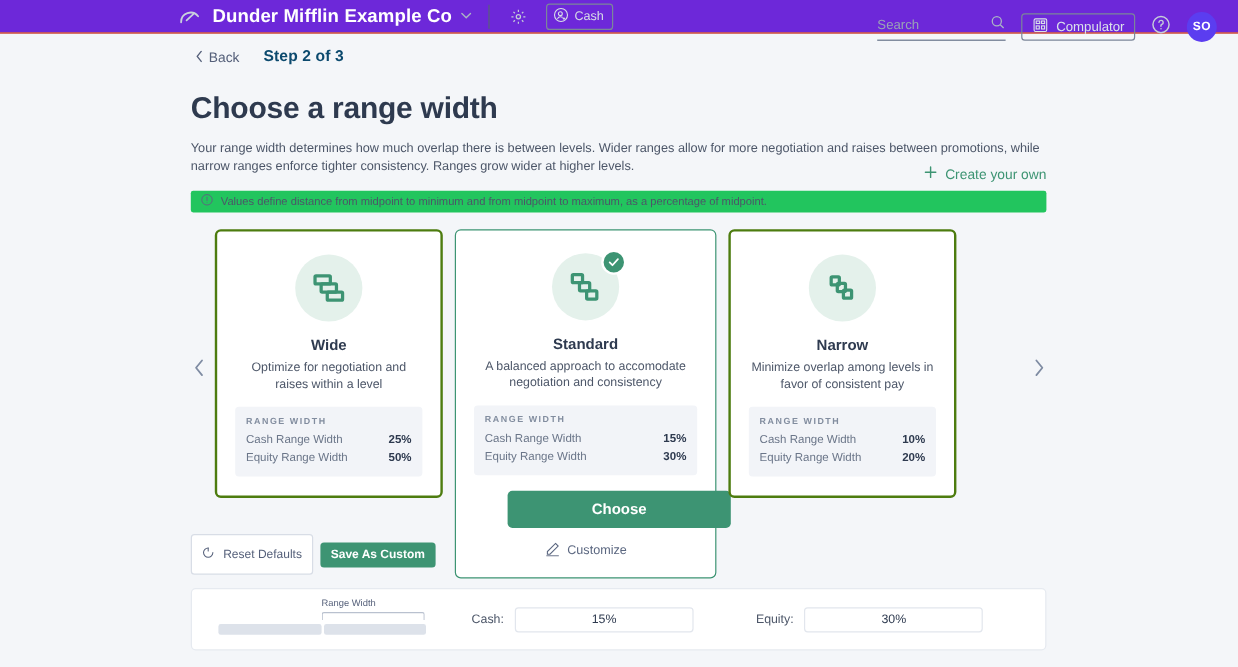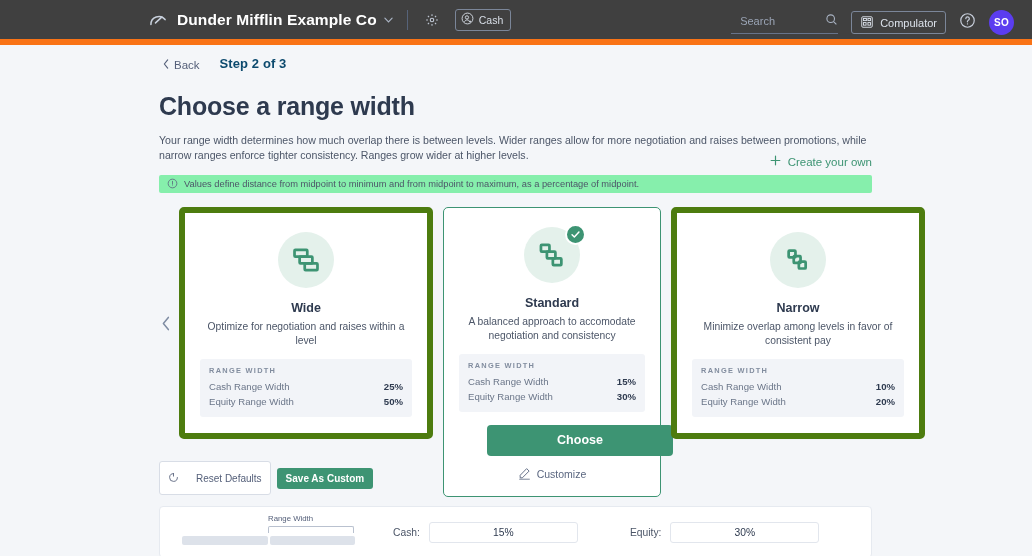--- a/index.html
+++ b/index.html
@@ -5,26 +5,26 @@
   * { box-sizing: border-box; margin: 0; padding: 0; }
   html, body {
     width: 1032px; height: 556px;
     font-family: "Liberation Sans", sans-serif;
     background: #f4f6f9;
     overflow: hidden;
   }
 
   
   .topbar {
-    height: 45px;
-    background: #404040;
+    height: 28px;
+    background: #6d28d9;
     display: flex;
     align-items: center;
     position: relative;
-    border-bottom: 6px solid #f97316;
+    border-bottom: 1px solid #f97316;
   }
   .topbar-left {
     display: flex;
     align-items: center;
     margin-left: 148px;
     gap: 9px;
   }
   .brand-logo { width: 20px; height: 20px; display: block; }
   .company-name {
     color: #ffffff;
@@ -51,21 +51,21 @@
   }
 
   .topbar-right {
     position: absolute;
     right: 18px; top: 0; height: 45px;
     display: flex; align-items: center; gap: 13px;
   }
   .search-wrap {
     width: 107px;
     border-bottom: 1px solid #67738a;
-    display: flex; align-items: center; justify-content: flex-end;
+    display: flex; align-items: center; justify-content: space-between;
     padding-bottom: 3px;
   }
   .search-input {
     background: transparent; border: 0; outline: 0;
     color: #cfd6e1; font-size: 11px;
     font-family: "Liberation Sans", sans-serif;
     width: 85px;
   }
   .search-input::placeholder { color: #9aa4b5; }
   .calc-btn {
@@ -115,21 +115,21 @@
 
   .subtext {
     margin: 12px 0 0 159px;
     width: 708px;
     font-size: 10.6px; color: #4c5668; line-height: 1.42;
   }
 
   .info-banner {
     margin: 12px 0 0 159px;
     width: 713px; height: 18px;
-    background: #86efac;
+    background: #22c55e;
     border-radius: 2px;
     display: flex; align-items: center; gap: 6px;
     padding-left: 8px;
   }
   .info-banner span.txt { font-size: 9.3px; color: #4c5668; }
 
   
   .carousel {
     position: relative;
     margin-top: 14px;
@@ -142,23 +142,23 @@
   }
   .arrow.left { left: 157px; }
   .arrow.right { left: 857px; }
 
   .cards {
     position: absolute; left: 179px; top: 0;
     display: flex; align-items: flex-start; gap: 10px;
   }
   .card {
     background: #ffffff;
-    border: 6px solid #4d7c0f;
+    border: 2px solid #4d7c0f;
     border-radius: 5px;
-    width: 254px;
+    width: 190px;
     padding: 19px 15px 16px 15px;
     position: relative;
   }
   .card.selected {
     border: 1px solid #3d9473;
     width: 218px;
     padding-bottom: 14px;
   }
   .icon-circle {
     width: 56px; height: 56px; border-radius: 50%;
@@ -222,21 +222,21 @@
     display: flex; align-items: center;
     margin: 14px 0 0 159px;
     width: 713px;
     justify-content: space-between;
   }
   .customize-title {
     font-size: 14.5px; font-weight: bold; color: #2e3a4f;
   }
   .head-actions { display: flex; align-items: center; gap: 6px; }
   .reset-btn {
-    display: flex; align-items: center; gap: 17px;
+    display: flex; align-items: center; gap: 7px;
     border: 1px solid #d8dde6; border-radius: 3px;
     background: #ffffff;
     height: 21px; padding: 16px 8px;
     color: #55607a; font-size: 10px;
   }
   .save-btn {
     background: #3d9473; color: #ffffff;
     border: 0; border-radius: 3px;
     height: 21px; padding: 0 9px;
     font-size: 10px; font-weight: bold;

